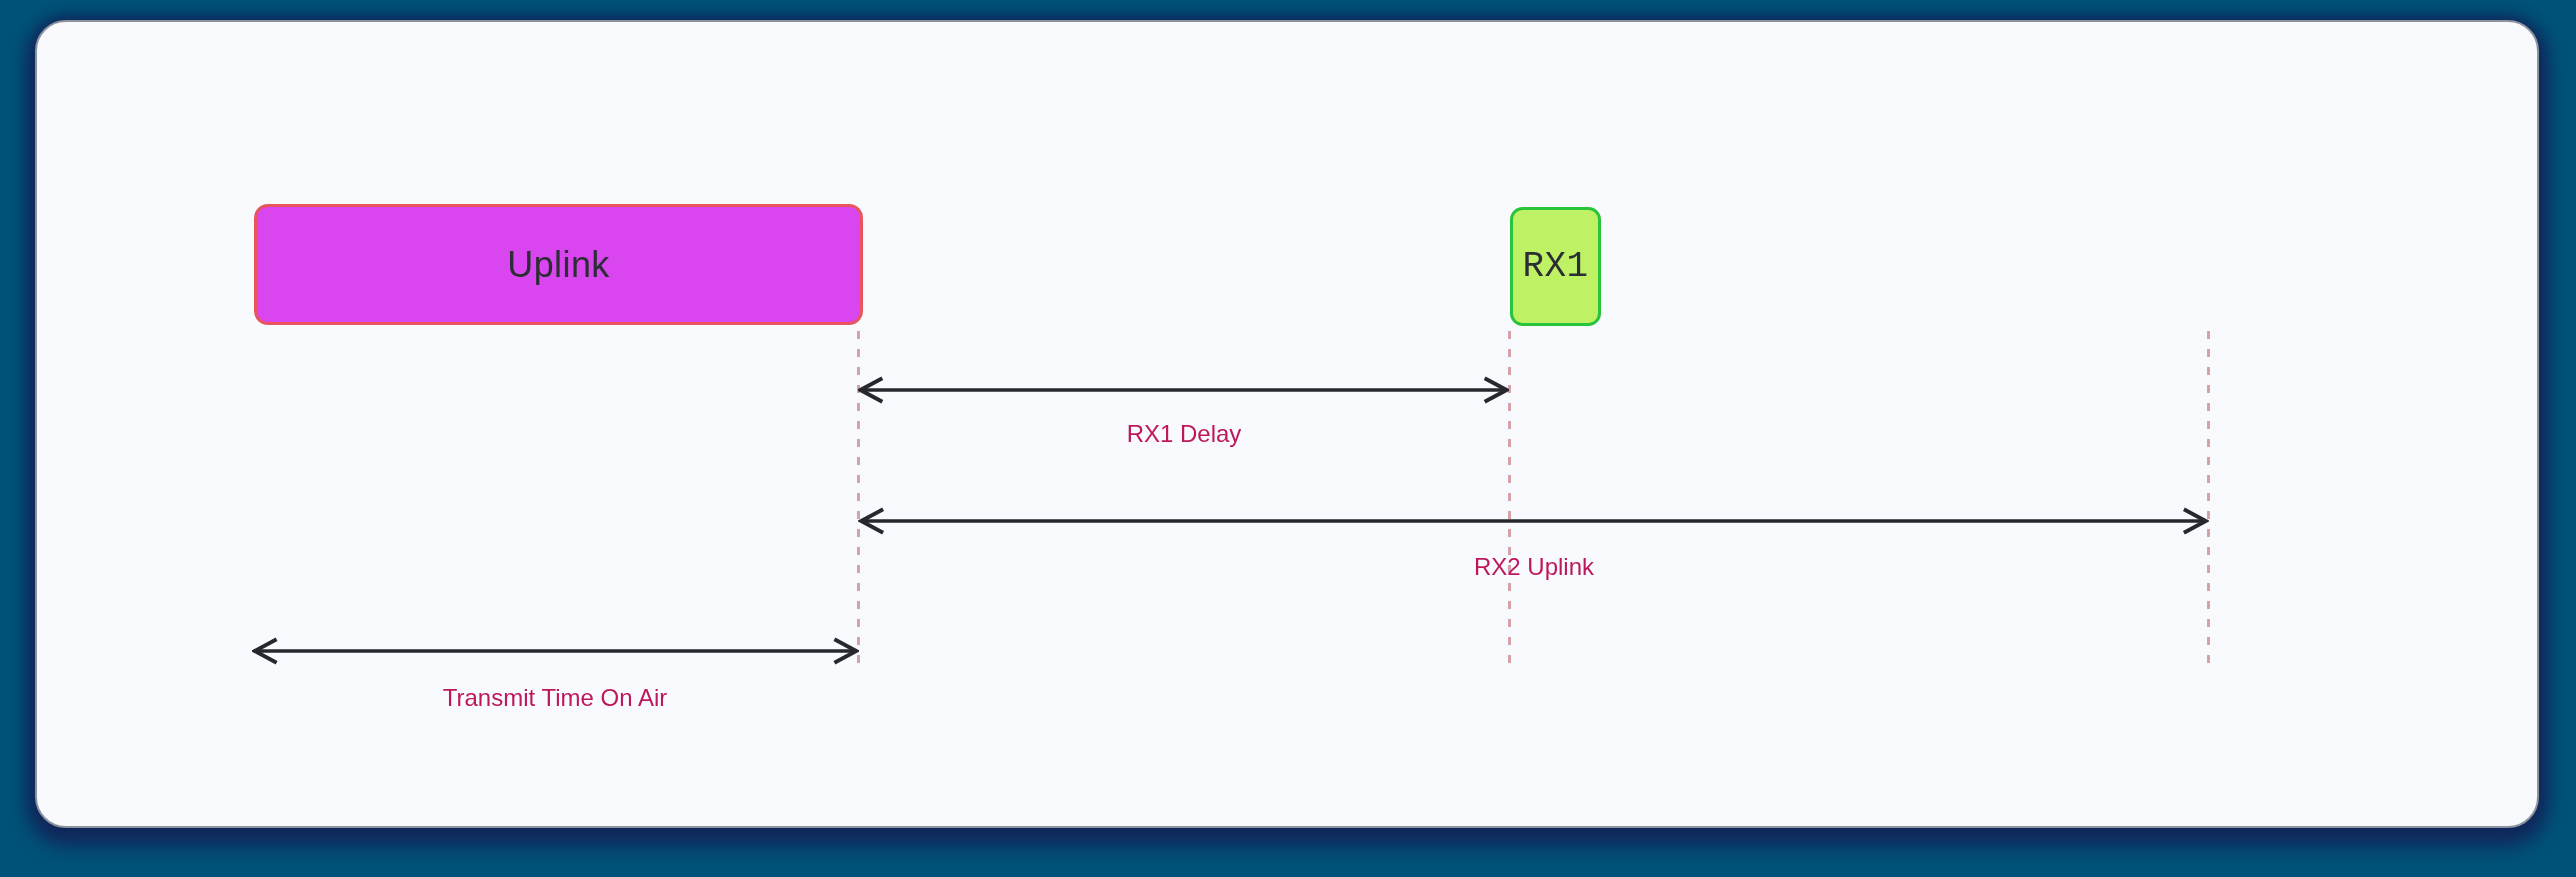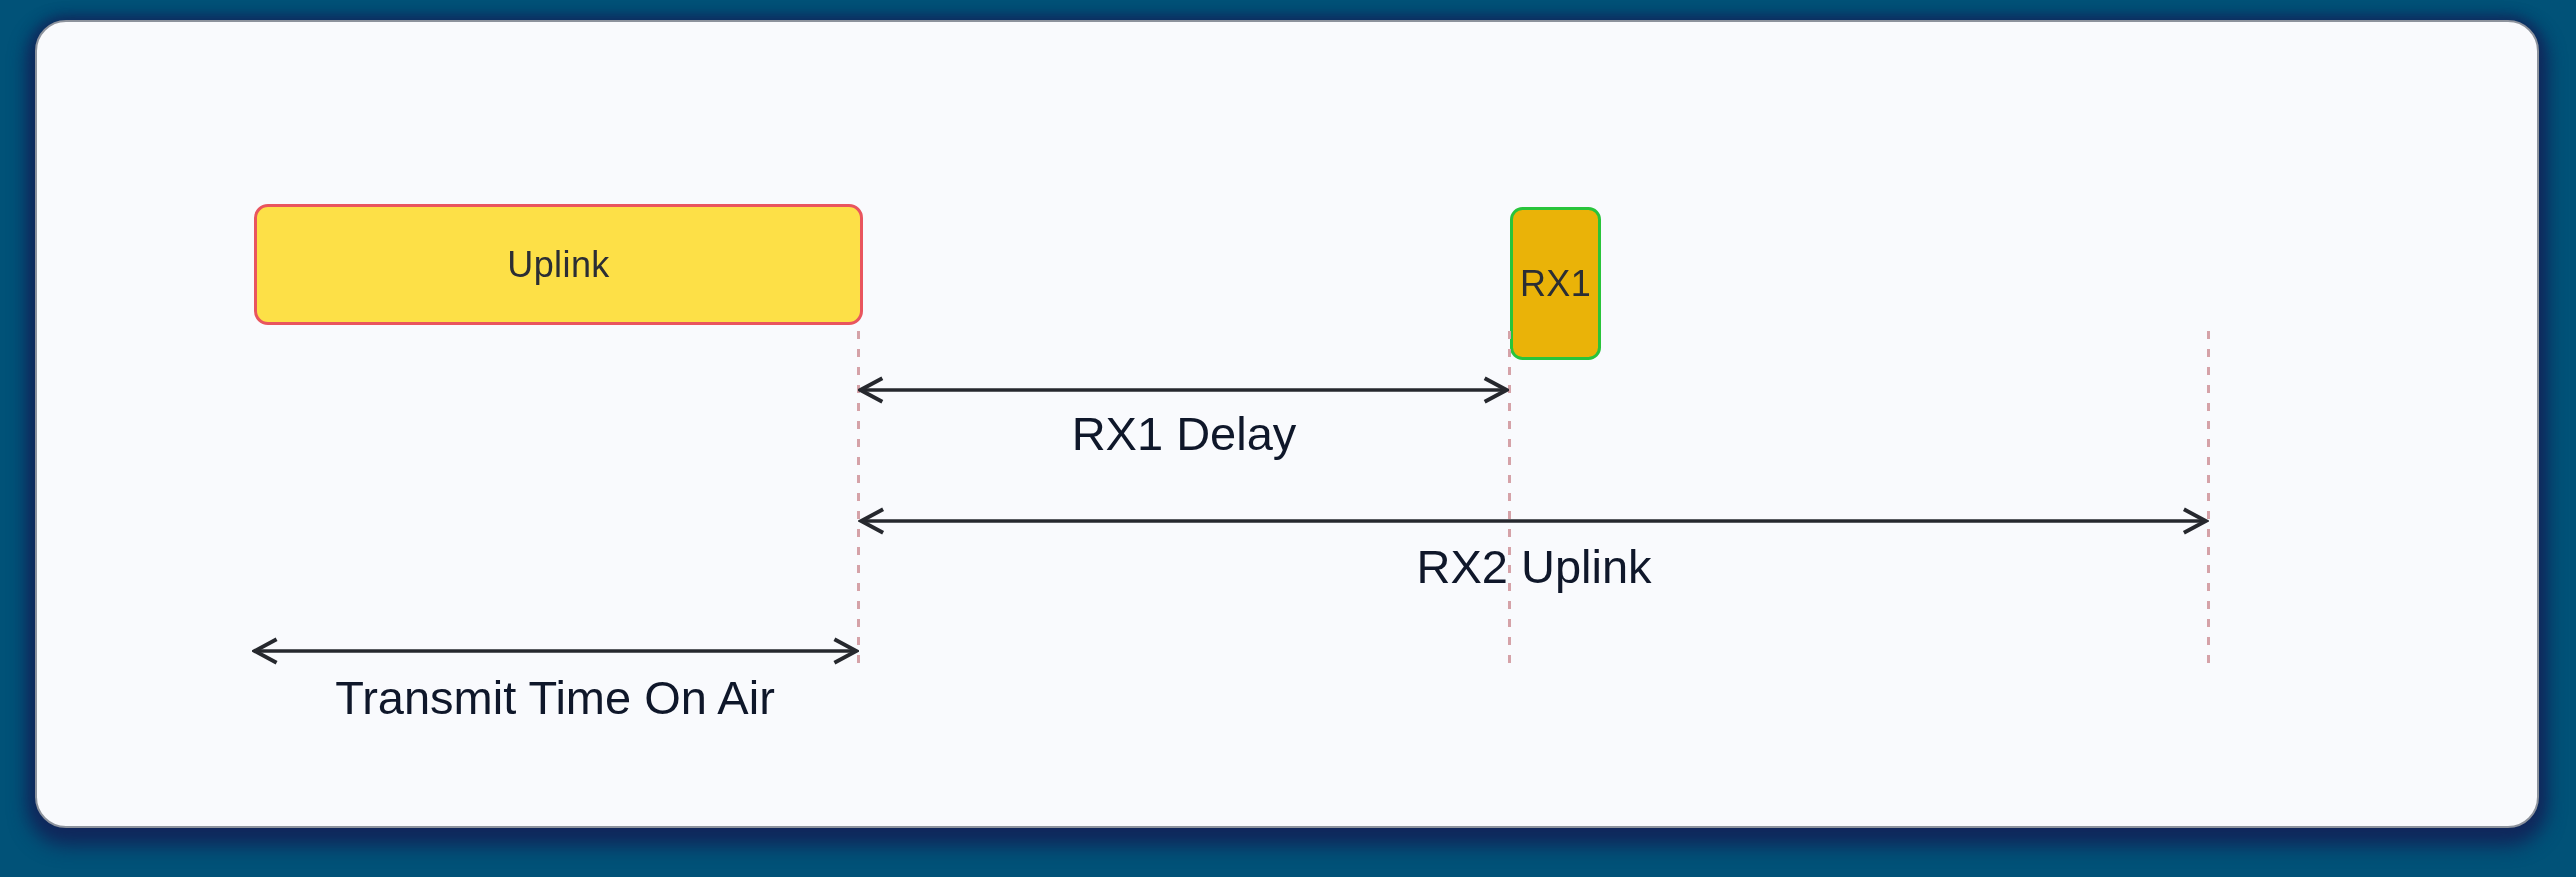--- a/index.html
+++ b/index.html
@@ -36,31 +36,32 @@
     justify-content: center;
     font-size: 36px;
     color: #2B2E34;
     letter-spacing: 0.4px;
   }
   .node-uplink {
     left: 217px;
     top: 182px;
     width: 609px;
     height: 121px;
-    background: #fde047;
+    background: #d946ef;
     border: 3.1px solid #E9555E;
     border-radius: 14px;
   }
   .node-rx {
     top: 185px;
     width: 91px;
-    height: 153px;
-    background: #eab308;
+    height: 119px;
+    background: #bef264;
     border: 3.1px solid #29C43B;
     border-radius: 12.5px;
+    font-family: Liberation Mono, monospace;
   }
   .node-rx1 { left: 1473px; }
   .node-rx2 { left: 2172px; }
   .dash-line {
     position: absolute;
     top: 309px;
     height: 338px;
     width: 3.1px;
     background: repeating-linear-gradient(to bottom, #D5A2A8 0px, #D5A2A8 7.8px, transparent 7.8px, transparent 18px);
   }
@@ -70,23 +71,23 @@
   .arrow {
     position: absolute;
     display: block;
   }
   .arrow-rx1 { left: 821px; top: 343px; }
   .arrow-rx2 { left: 821px; top: 474px; }
   .arrow-toa { left: 215px; top: 604px; }
   .arrow-label {
     position: absolute;
     transform: translateX(-50%);
-    font-size: 47px;
+    font-size: 24px;
     line-height: 44px;
-    color: #0f172a;
+    color: #be185d;
     white-space: nowrap;
   }
   .label-rx1 { left: 1147px; top: 390px; }
   .label-rx2 { left: 1497px; top: 523px; }
   .label-toa { left: 518px; top: 654px; }
 </style>
 </head>
 <body>
 
 <div class="stage">

